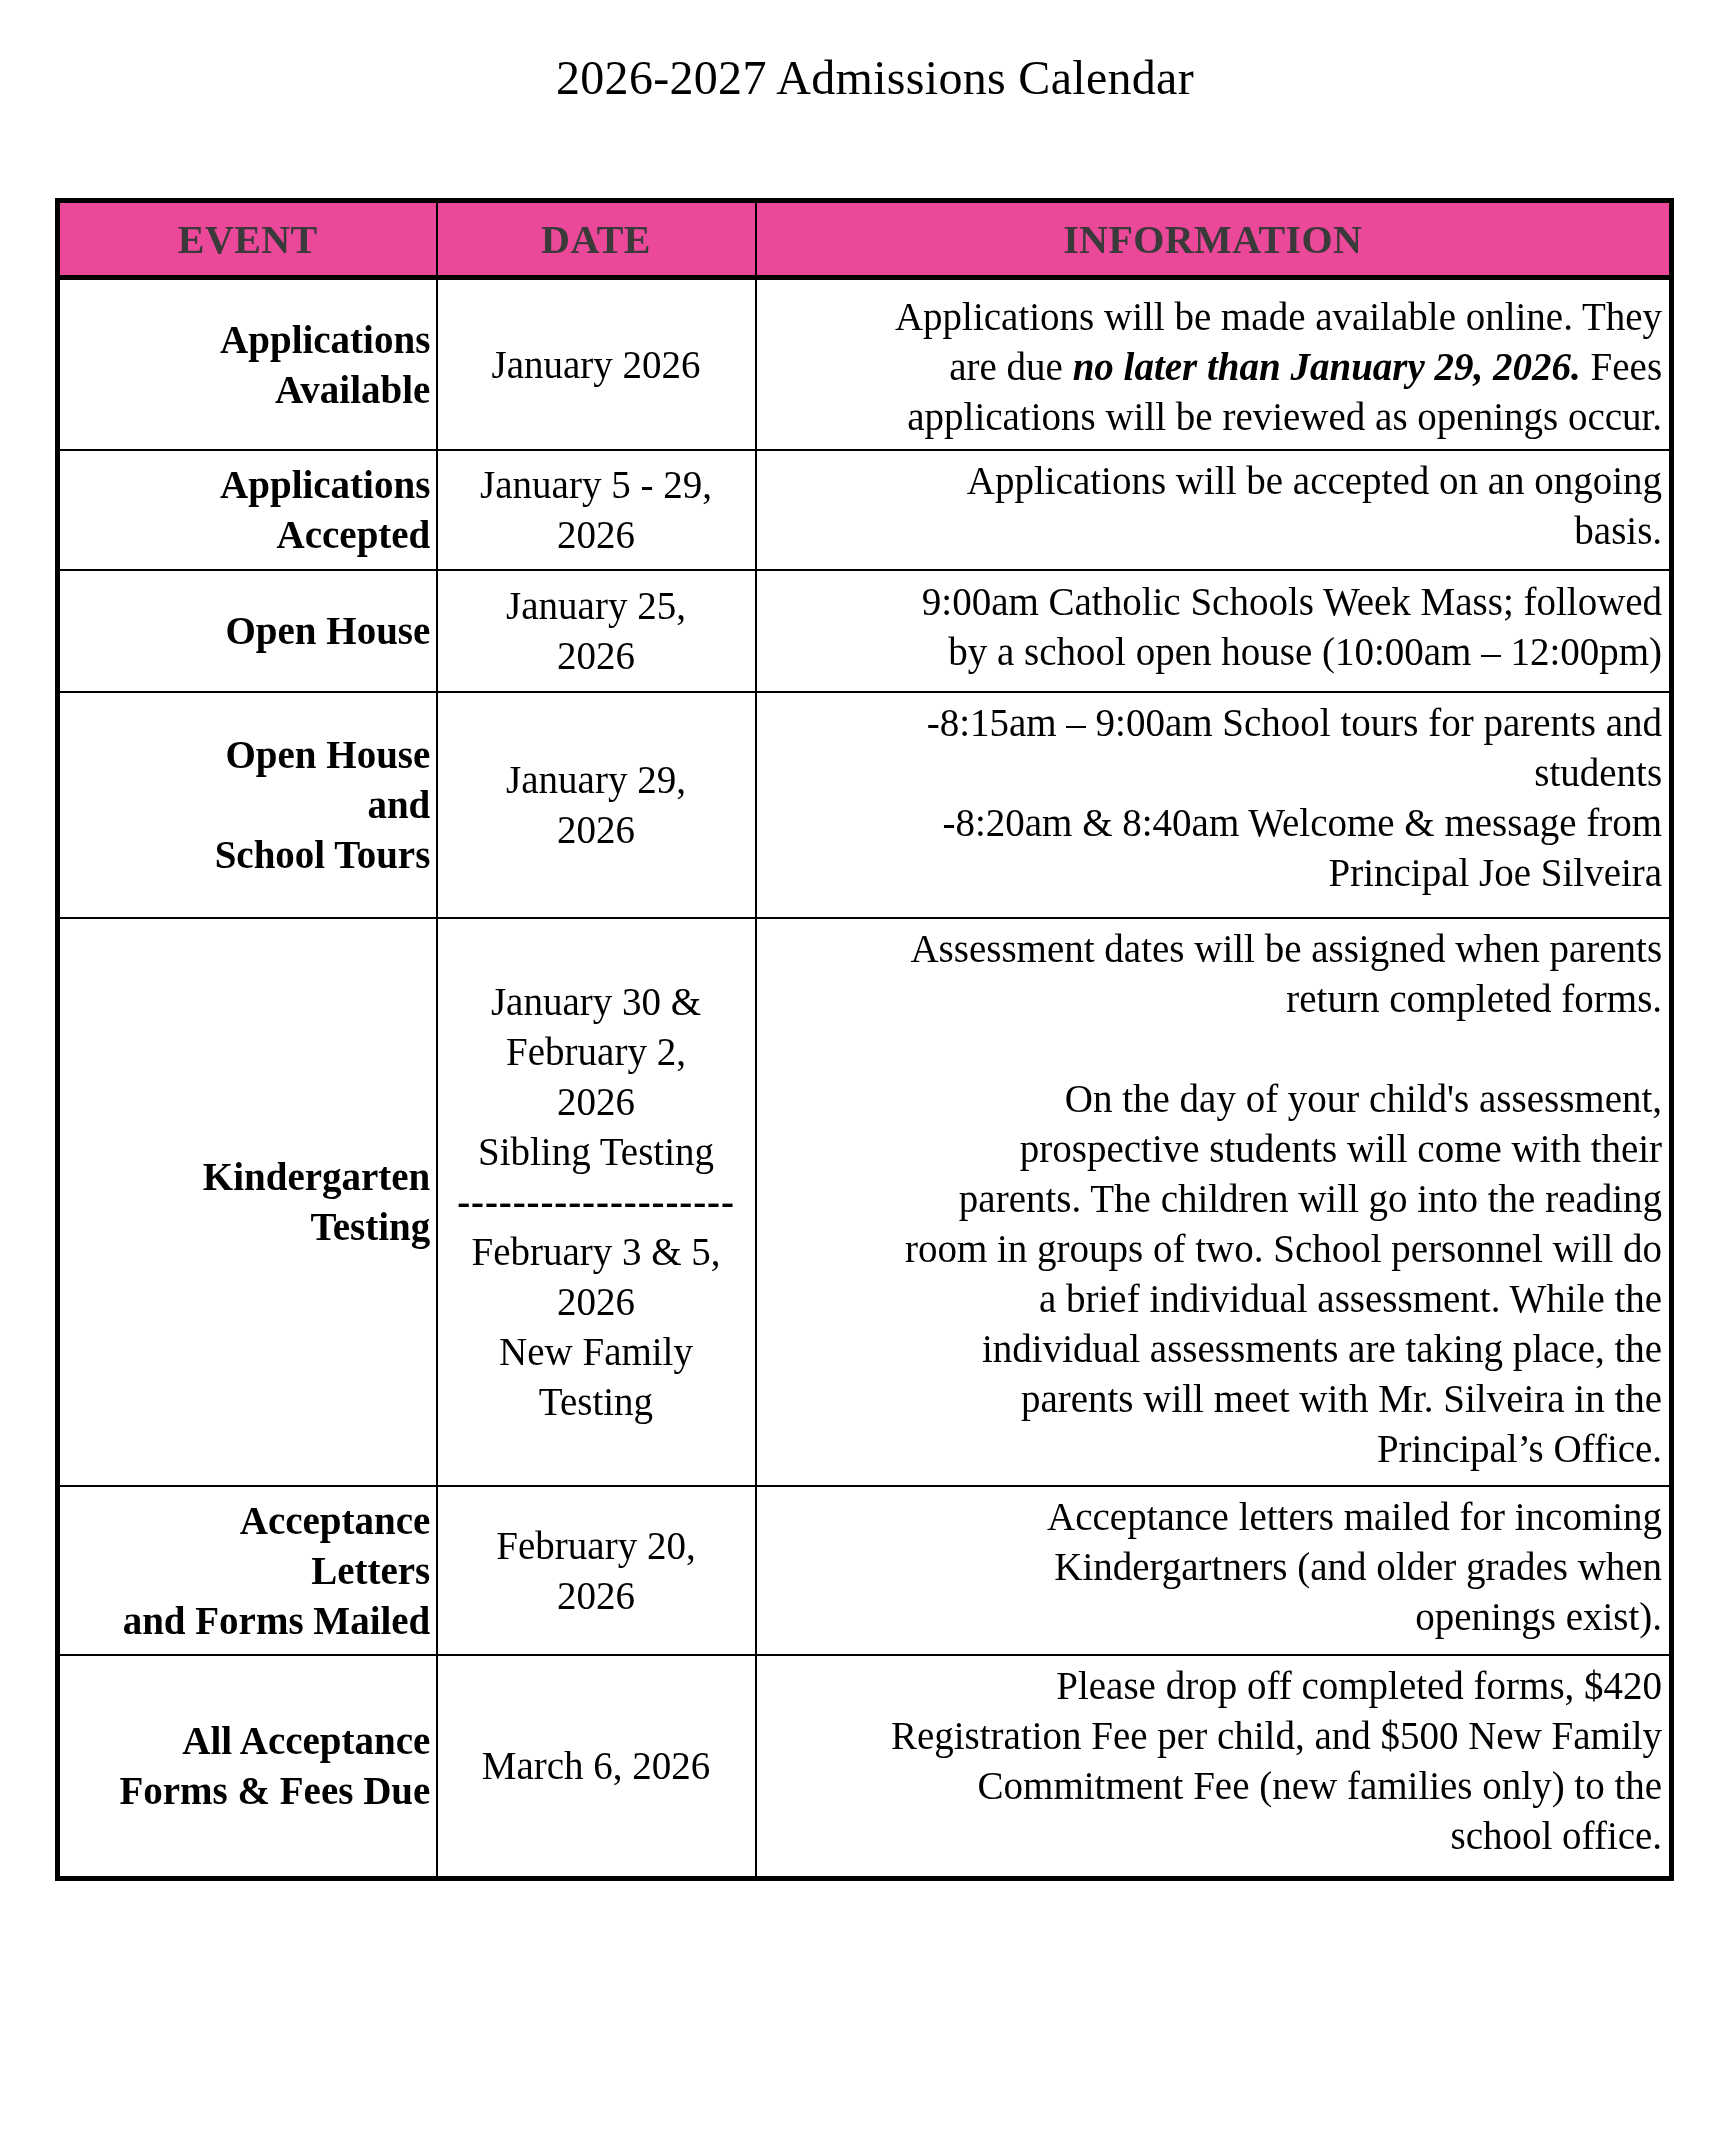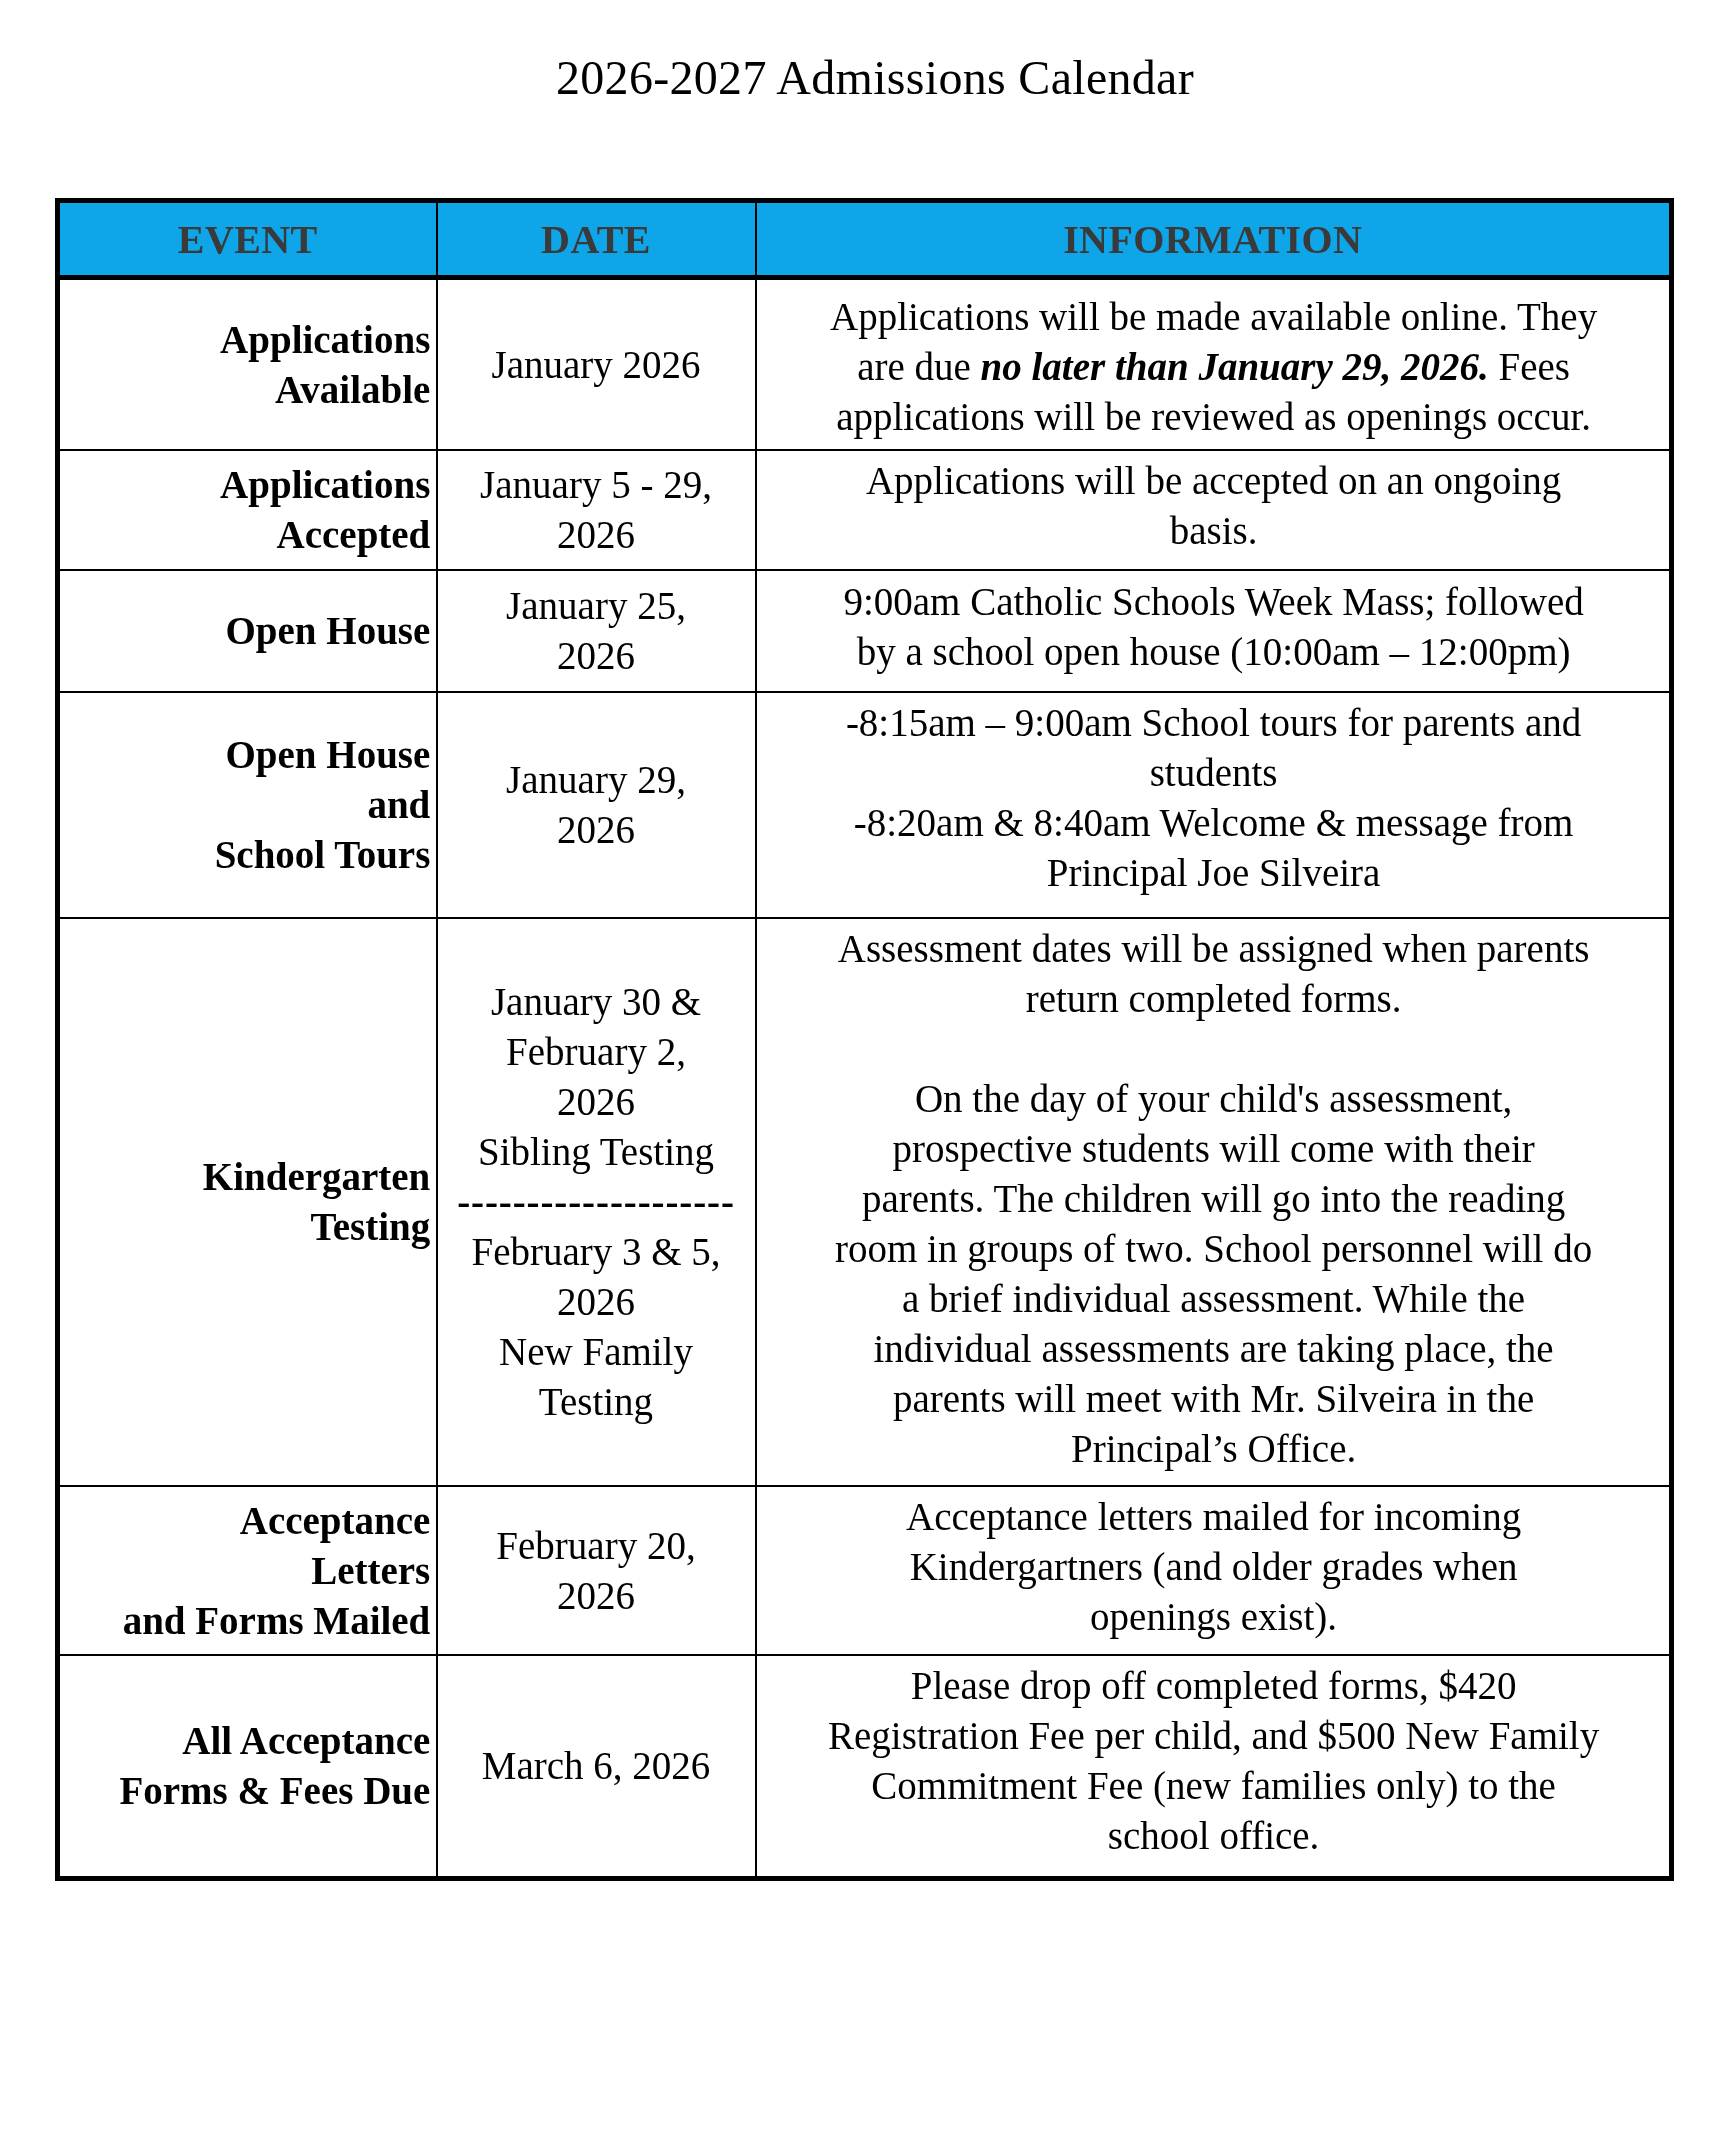--- a/index.html
+++ b/index.html
@@ -41,21 +41,21 @@
   .calendar col.c-info { width: 916px; }
   .calendar th, .calendar td {
     border-left: 2.6px solid #000;
     border-right: 2.6px solid #000;
     border-top: 2.6px solid #000;
     border-bottom: 2.6px solid #000;
     vertical-align: middle;
     padding: 0;
   }
   .calendar thead th {
-    background: #0ea5e9;
+    background: #ec4899;
     color: #3a3a3a;
     font-weight: bold;
     font-size: 40px;
     height: 72px;
     text-align: center;
     letter-spacing: 0.4px;
     border-bottom: 5.2px solid #000;
   }
   .calendar td {
     font-size: 39px;
@@ -64,21 +64,21 @@
   .calendar td.event {
     text-align: right;
     font-weight: bold;
     padding: 0 5.2px;
   }
   .calendar td.date {
     text-align: center;
     padding: 0 15px;
   }
   .calendar td.info {
-    text-align: center;
+    text-align: right;
     padding: 0 6.9px 0 8.6px;
     vertical-align: top;
   }
   .calendar td.info.middle { vertical-align: middle; }
   .line { display: block; white-space: nowrap; }
   .blank { display: block; height: 50px; }
   .em-strong { font-weight: bold; font-style: italic; }
   .dash-line { display: block; letter-spacing: 0.9px; white-space: nowrap; font-weight: bold; }
   tr.r1 td { height: 164px; }
   tr.r2 td { height: 113px; }

